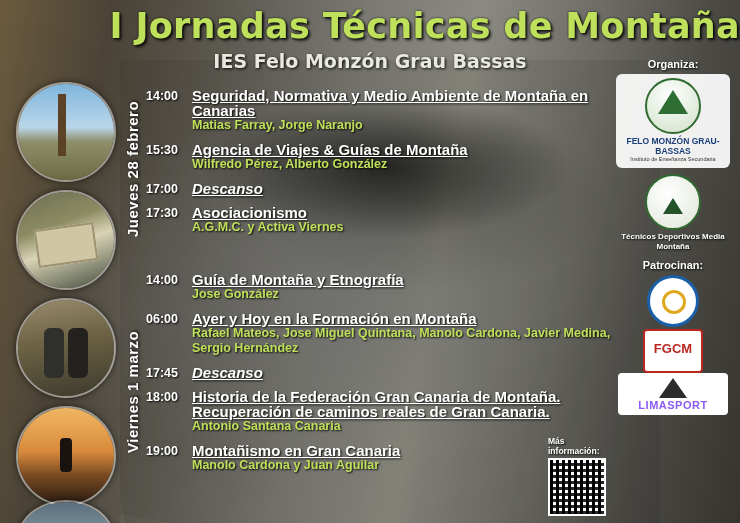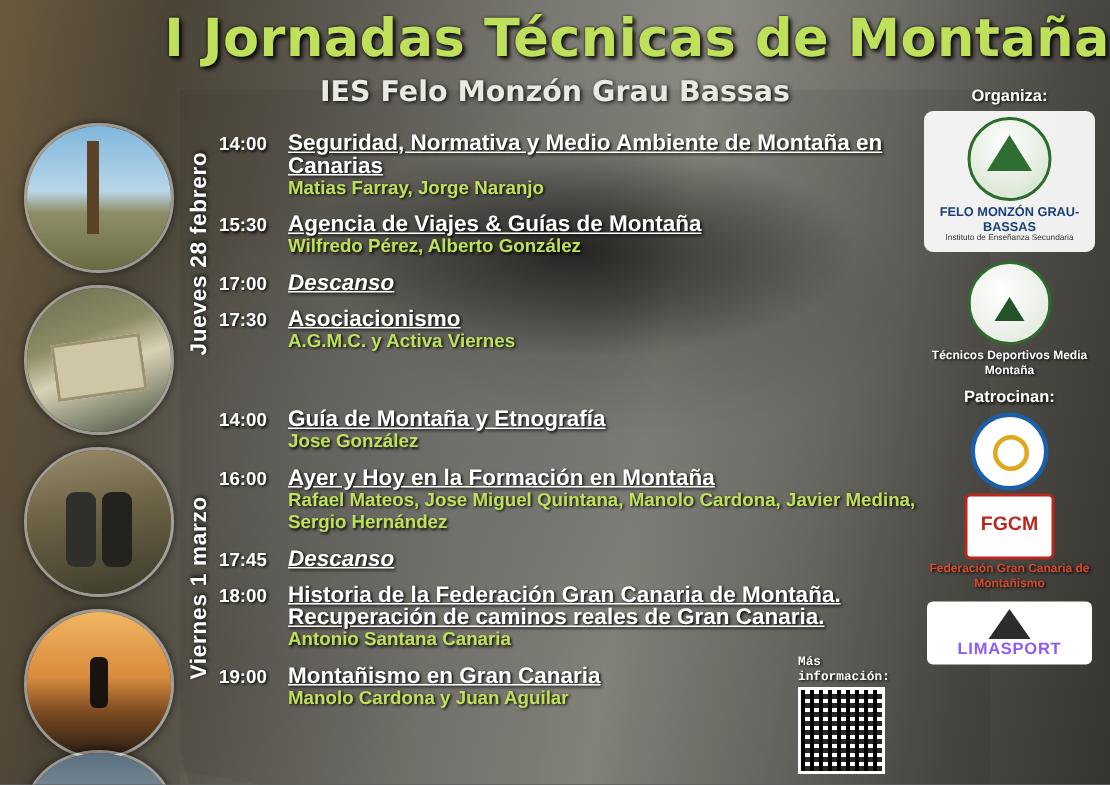--- a/index.html
+++ b/index.html
@@ -127,21 +127,21 @@
   .spiral::after{content:"";position:absolute;left:12px;top:12px;width:18px;height:18px;border-radius:50%;border:3px solid #e0a81e;}
   .fgcm{width:56px;height:40px;margin:0 auto;background:#fff;border:2px solid #b8281f;border-radius:4px;
     color:#b8281f;font-size:13px;font-weight:bold;line-height:36px;}
   .lima{background:#ffffff;border-radius:4px;width:110px;margin:0 auto;padding:3px 0 4px 0;}
   .lima .mtn{width:0;height:0;margin:2px auto 1px auto;border-left:14px solid transparent;border-right:14px solid transparent;border-bottom:20px solid #2c2c2c;}
   .lima .txt{font-size:11px;font-weight:bold;color:#8b5cf6;letter-spacing:.5px;}
   .sponsor-cap{color:#ffffff;font-size:8px;font-weight:bold;line-height:10px;margin:1px 0 7px 0;text-shadow:1px 1px 2px rgba(0,0,0,.95);}
   .sponsor-cap.red{color:#d64a2d;}
 
   
-  .qrwrap{position:absolute;left:532px;top:436px;width:60px;font-family:Liberation Mono, monospace;}
+  .qrwrap{position:absolute;left:548px;top:436px;width:60px;}
   .qrcap{color:#ffffff;font-size:8.5px;font-weight:bold;text-shadow:1px 1px 2px rgba(0,0,0,.95);margin-bottom:2px;}
   .qr{width:54px;height:54px;background:
     repeating-linear-gradient(90deg,#000 0 3px,#fff 3px 6px),
     repeating-linear-gradient(0deg,rgba(0,0,0,.85) 0 3px,rgba(255,255,255,.85) 3px 6px);
     background-blend-mode:multiply;border:2px solid #fff;}
 </style>
 </head>
 <body>
 
 <div id="poster">
@@ -204,21 +204,21 @@
 
   <div class="group2">
     <div class="row">
       <div class="time">14:00</div>
       <div class="body">
         <div class="ttl">Guía de Montaña y Etnografía</div>
         <div class="spk">Jose González</div>
       </div>
     </div>
     <div class="row">
-      <div class="time">16:00</div>
+      <div class="time">06:00</div>
       <div class="body">
         <div class="ttl">Ayer y Hoy en la Formación en Montaña</div>
         <div class="spk">Rafael Mateos, Jose Miguel Quintana, Manolo Cardona, Javier Medina, Sergio Hernández</div>
       </div>
     </div>
     <div class="row">
       <div class="time">17:45</div>
       <div class="body">
         <div class="ttl italic">Descanso</div>
       </div>
@@ -253,21 +253,20 @@
     <div class="badge-circle">
         <span class="tri small"></span>
       </div>
     <div class="sponsor-cap">Técnicos Deportivos Media Montaña</div>
 
     <div class="rhead">Patrocinan:</div>
 
     <div class="spiral"></div>
 
     <div class="fgcm">FGCM</div>
-    <div class="sponsor-cap red">Federación Gran Canaria de Montañismo</div>
 
     <div class="lima">
       <div class="mtn"></div>
       <div class="txt">LIMASPORT</div>
     </div>
   </div>
 
   <div class="qrwrap">
     <div class="qrcap">Más información:</div>
     <div class="qr"></div>

